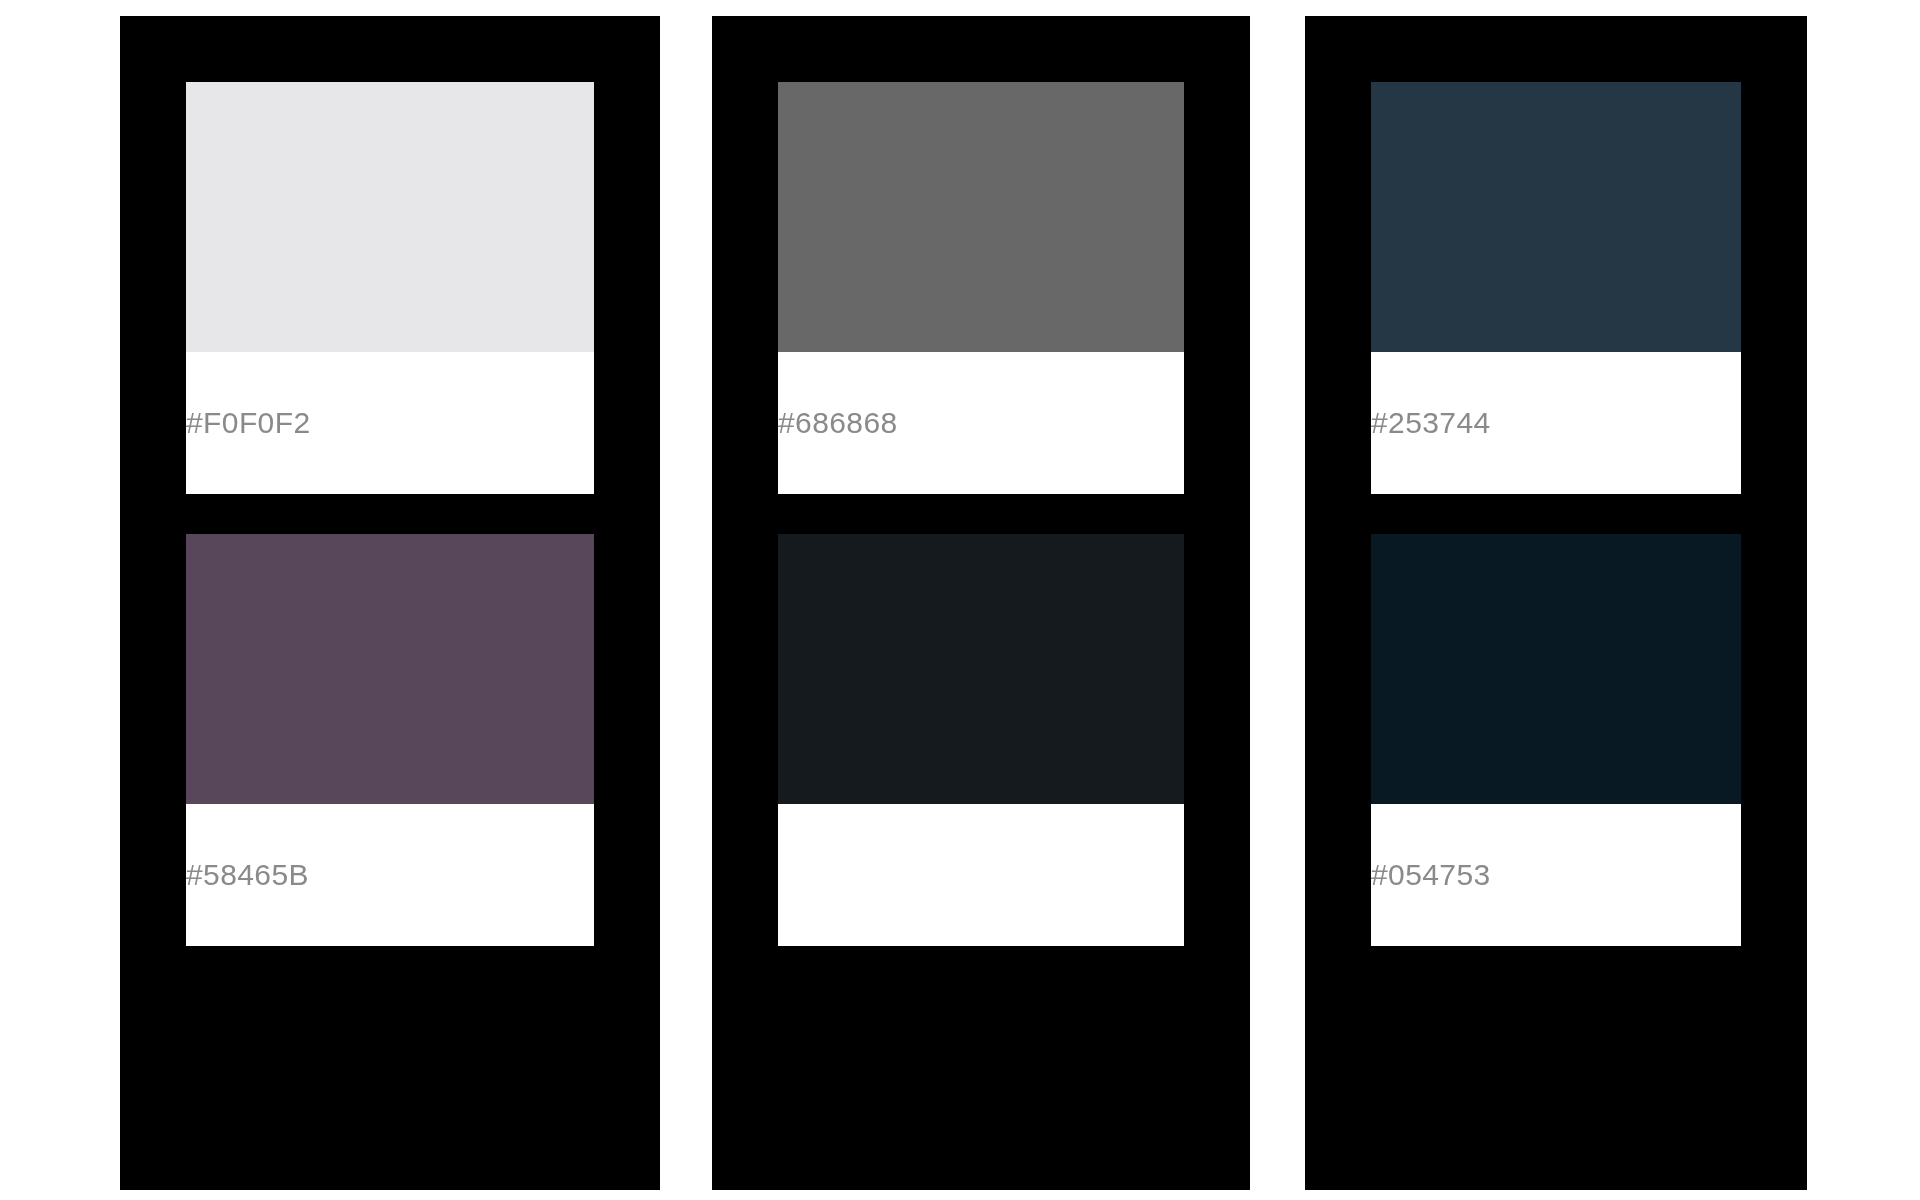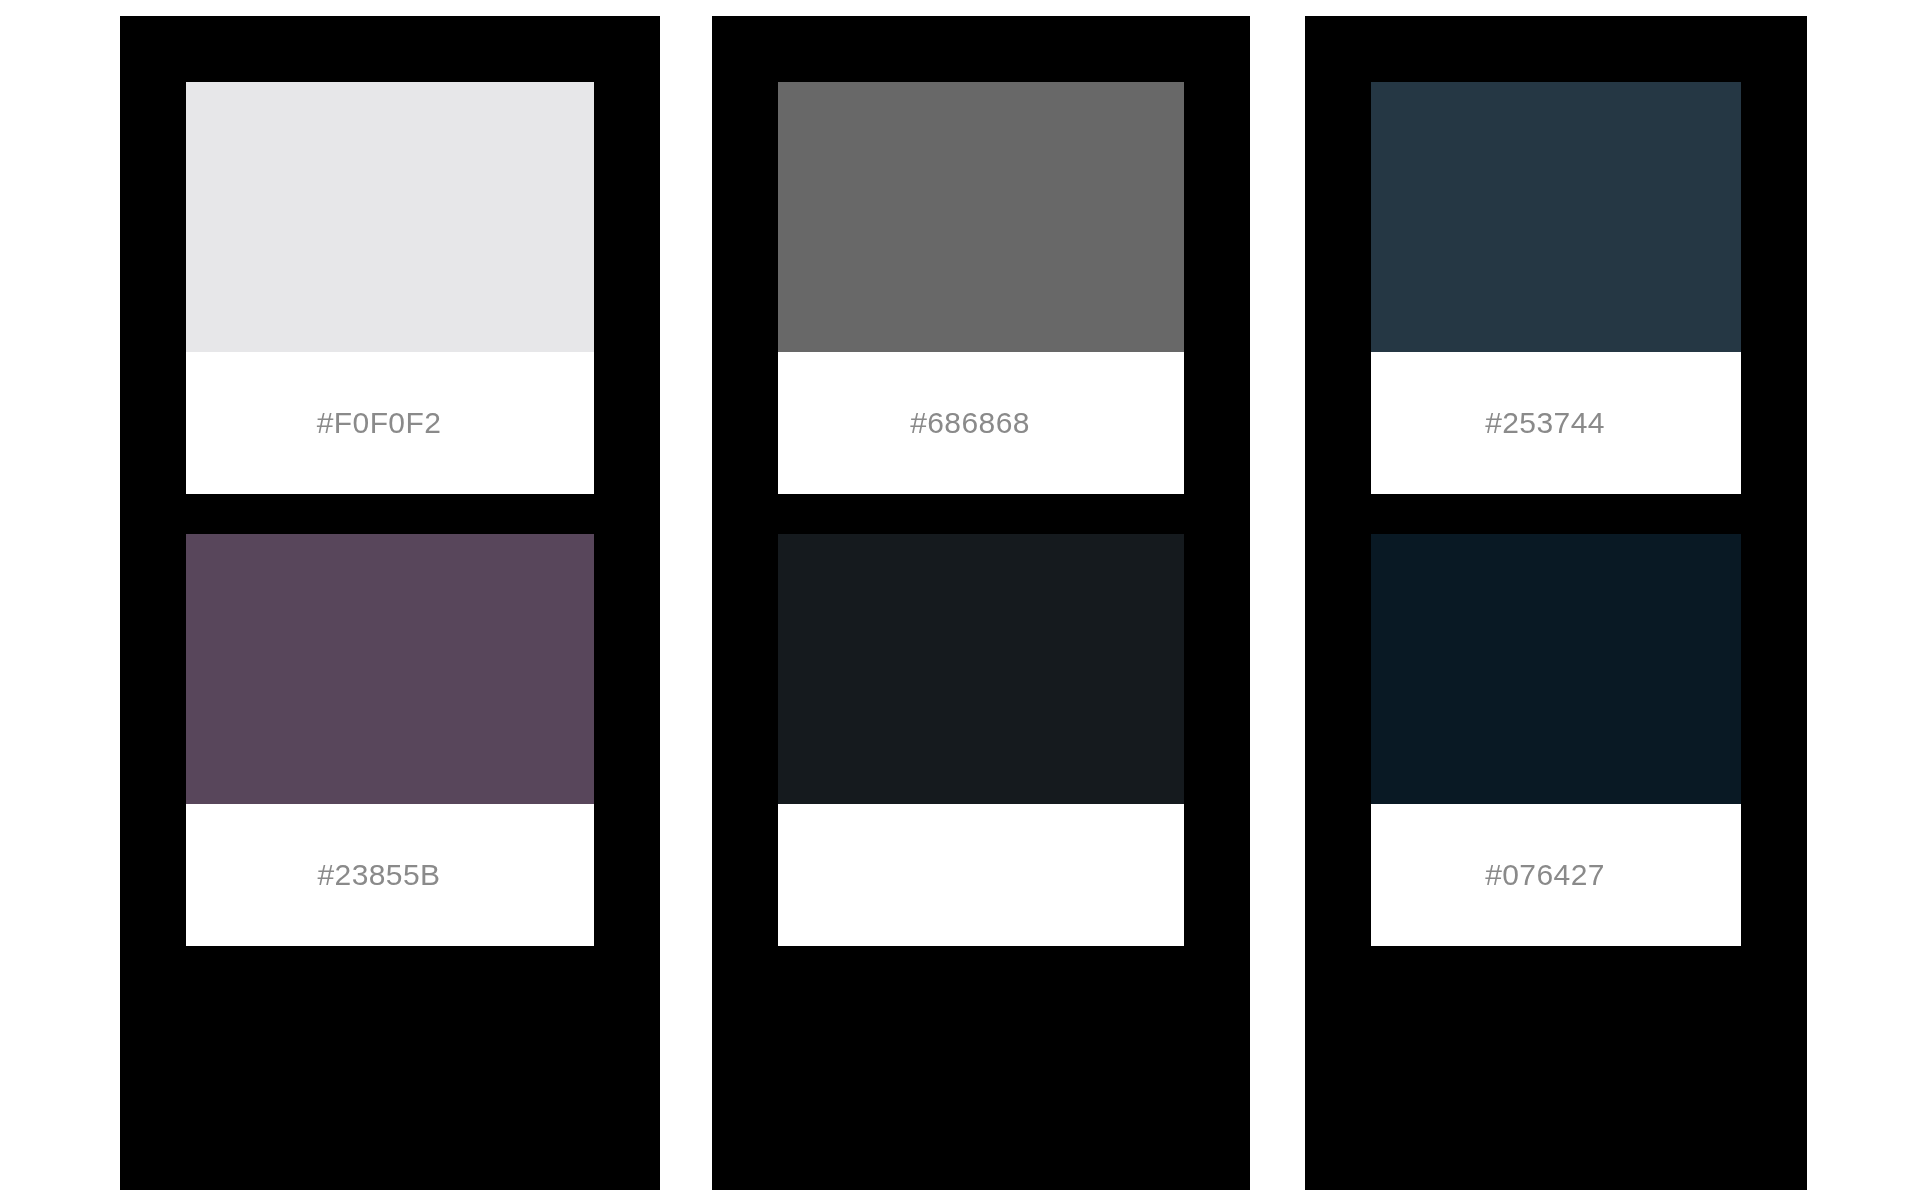--- a/index.html
+++ b/index.html
@@ -56,21 +56,21 @@
     width: 100%;
     height: 270px;
     flex: 0 0 270px;
   }
 
   .swatch-label-area {
     flex: 1 1 auto;
     background: #ffffff;
     display: flex;
     align-items: center;
-    justify-content: center;
+    justify-content: flex-start;
     padding-right: 22px;
     box-sizing: border-box;
   }
 
   .swatch-hex {
     font-family: "Liberation Sans", sans-serif;
     font-size: 30px;
     font-weight: 400;
     color: #8a8a8a;
     letter-spacing: 0.4px;
@@ -88,21 +88,21 @@
     <div class="swatch-tile tile-top">
       <div class="swatch-color" style="background:#E7E7E9;"></div>
       <div class="swatch-label-area">
         <span class="swatch-hex">#F0F0F2</span>
       </div>
     </div>
 
     <div class="swatch-tile tile-bottom">
       <div class="swatch-color" style="background:#58465B;"></div>
       <div class="swatch-label-area">
-        <span class="swatch-hex">#23855B</span>
+        <span class="swatch-hex">#58465B</span>
       </div>
     </div>
 
   </div>
 
   <div class="palette-card col-1">
 
     <div class="swatch-tile tile-top">
       <div class="swatch-color" style="background:#686868;"></div>
       <div class="swatch-label-area">
@@ -121,19 +121,19 @@
     <div class="swatch-tile tile-top">
       <div class="swatch-color" style="background:#253744;"></div>
       <div class="swatch-label-area">
         <span class="swatch-hex">#253744</span>
       </div>
     </div>
 
     <div class="swatch-tile tile-bottom">
       <div class="swatch-color" style="background:#091924;"></div>
       <div class="swatch-label-area">
-        <span class="swatch-hex">#076427</span>
+        <span class="swatch-hex">#054753</span>
       </div>
     </div>
 
   </div>
 
 </div>
 
 </body></html>

